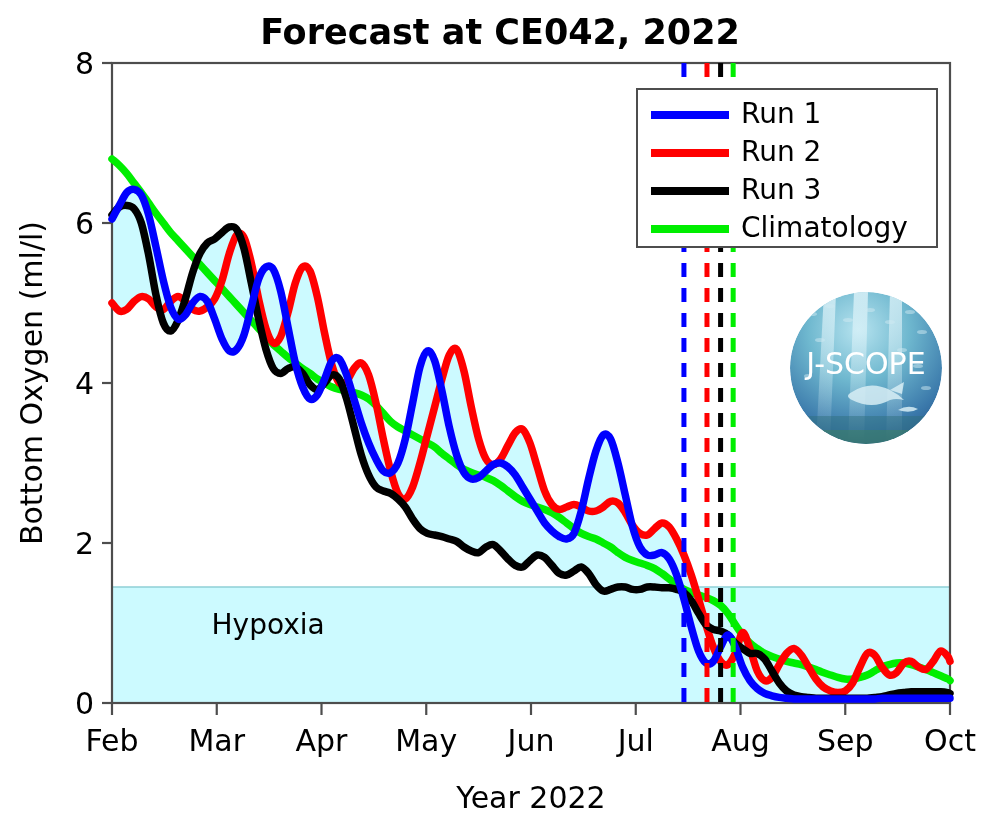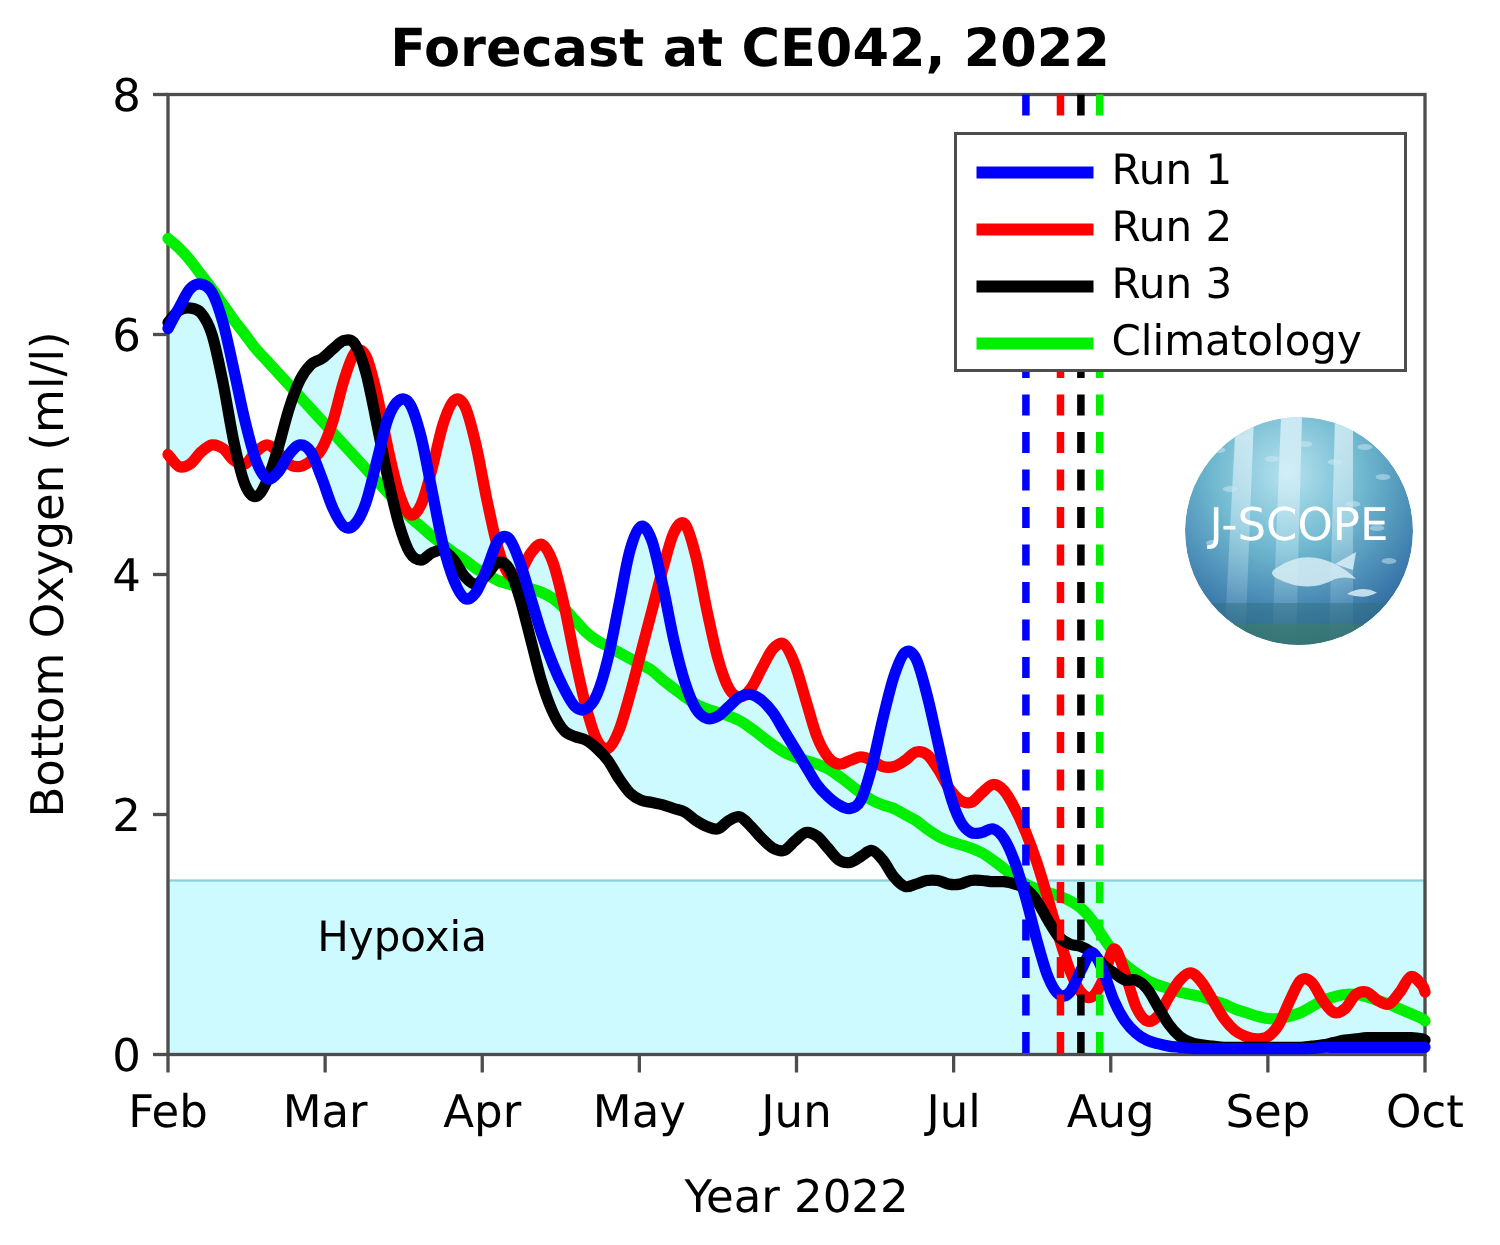--- a/index.html
+++ b/index.html
@@ -89,21 +89,21 @@
     stroke-width: 8;
     stroke-linecap: butt;
   }
   .hypoxia-band {
     stroke: #8fcfd6;
     stroke-width: 1.5;
   }
   #logo {
     position: absolute;
     left: 790px;
-    top: 278px;
+    top: 292px;
     width: 152px;
     height: 152px;
     border-radius: 50%;
     overflow: hidden;
   }
   #logo svg { display: block; }
 </style>
 </head>
 <body>
 

